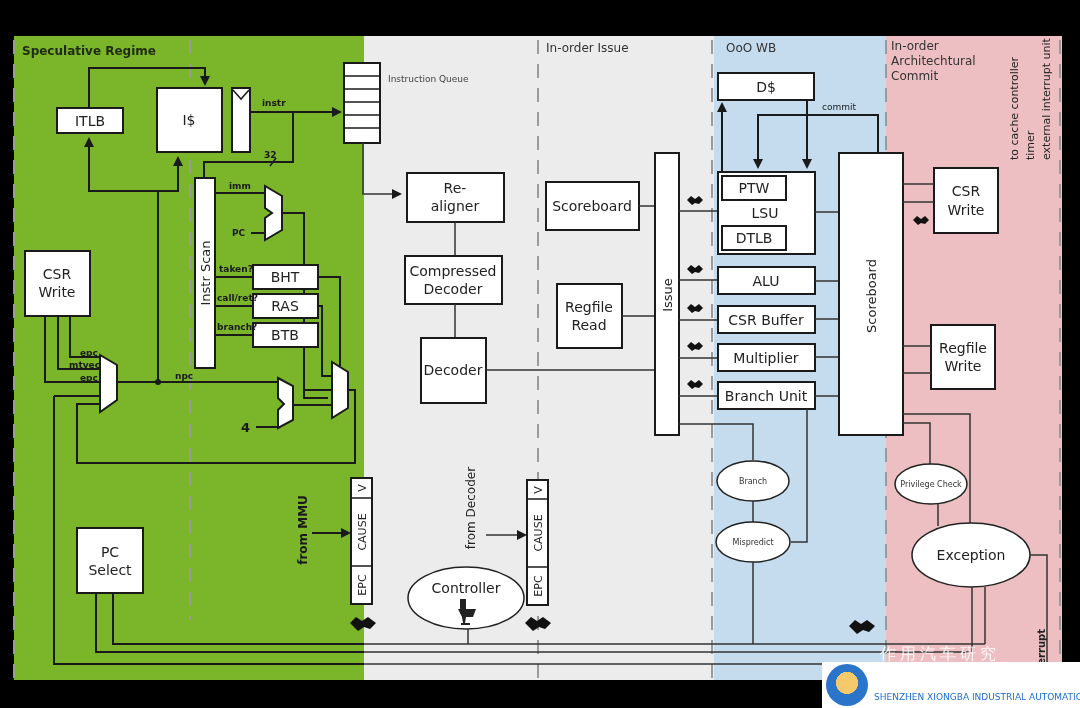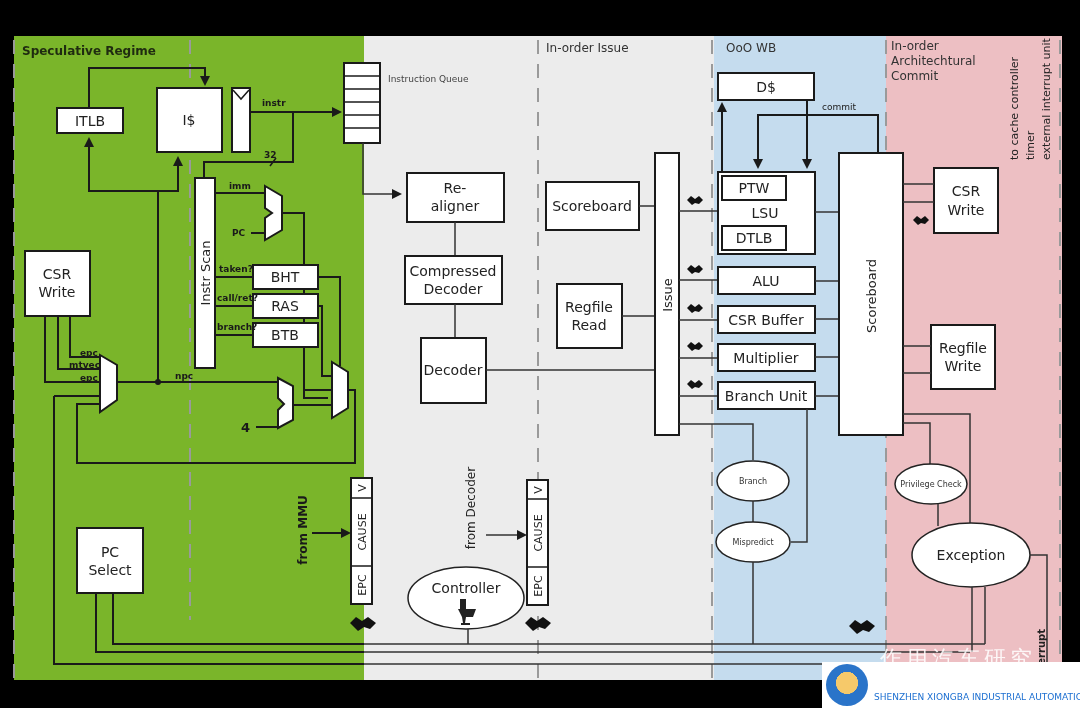--- a/index.html
+++ b/index.html
@@ -10,21 +10,21 @@
   .wire { fill: none; stroke: #1a1a1a; stroke-width: 2; }
   .wire-thin { fill: none; stroke: #333; stroke-width: 1.5; }
   .dash { stroke: #9a9a9a; stroke-width: 2; stroke-dasharray: 14 10; }
   .lbl { font-size: 14px; fill: #222; text-anchor: middle; }
   .lbl-sm { font-size: 9px; fill: #1a1a1a; font-weight: bold; }
   .region-title { font-size: 12px; fill: #333; }
   .wm-box { position: absolute; left: 822px; top: 662px; width: 258px; height: 46px; background: #fff; }
   .wm-cn { position: absolute; left: 52px; top: 2px; font-size: 22px; color: #1c6fd1; font-weight: bold; letter-spacing: 1px; white-space: nowrap; font-family: "DejaVu Sans", sans-serif; }
   .wm-en { position: absolute; left: 52px; top: 30px; font-size: 9px; color: #1c6fd1; white-space: nowrap; font-family: "DejaVu Sans", sans-serif; }
   .wm-logo { position: absolute; left: 4px; top: 2px; width: 42px; height: 42px; border-radius: 50%; background: radial-gradient(circle at 50% 45%, #f6c96a 0 35%, #2a74c9 36%); }
-  .wm-overlay { position: absolute; left: 880px; top: 644px; font-size: 22px; color: rgba(255,255,255,0.85); letter-spacing: 4px; white-space: nowrap; font-family: Liberation Sans, sans-serif; }
+  .wm-overlay { position: absolute; left: 880px; top: 644px; font-size: 16px; color: rgba(255,255,255,0.85); letter-spacing: 4px; white-space: nowrap; font-family: Liberation Sans, sans-serif; }
 </style>
 </head>
 <body>
 
 <div id="stage">
 <svg width="1080" height="708" viewBox="0 0 1080 708" xmlns="http://www.w3.org/2000/svg">
   <defs>
     <marker id="arr" markerWidth="10" markerHeight="10" refX="8" refY="5" orient="auto" markerUnits="userSpaceOnUse">
       <path d="M0,0 L10,5 L0,10 z" fill="#1a1a1a"></path>
     </marker>

